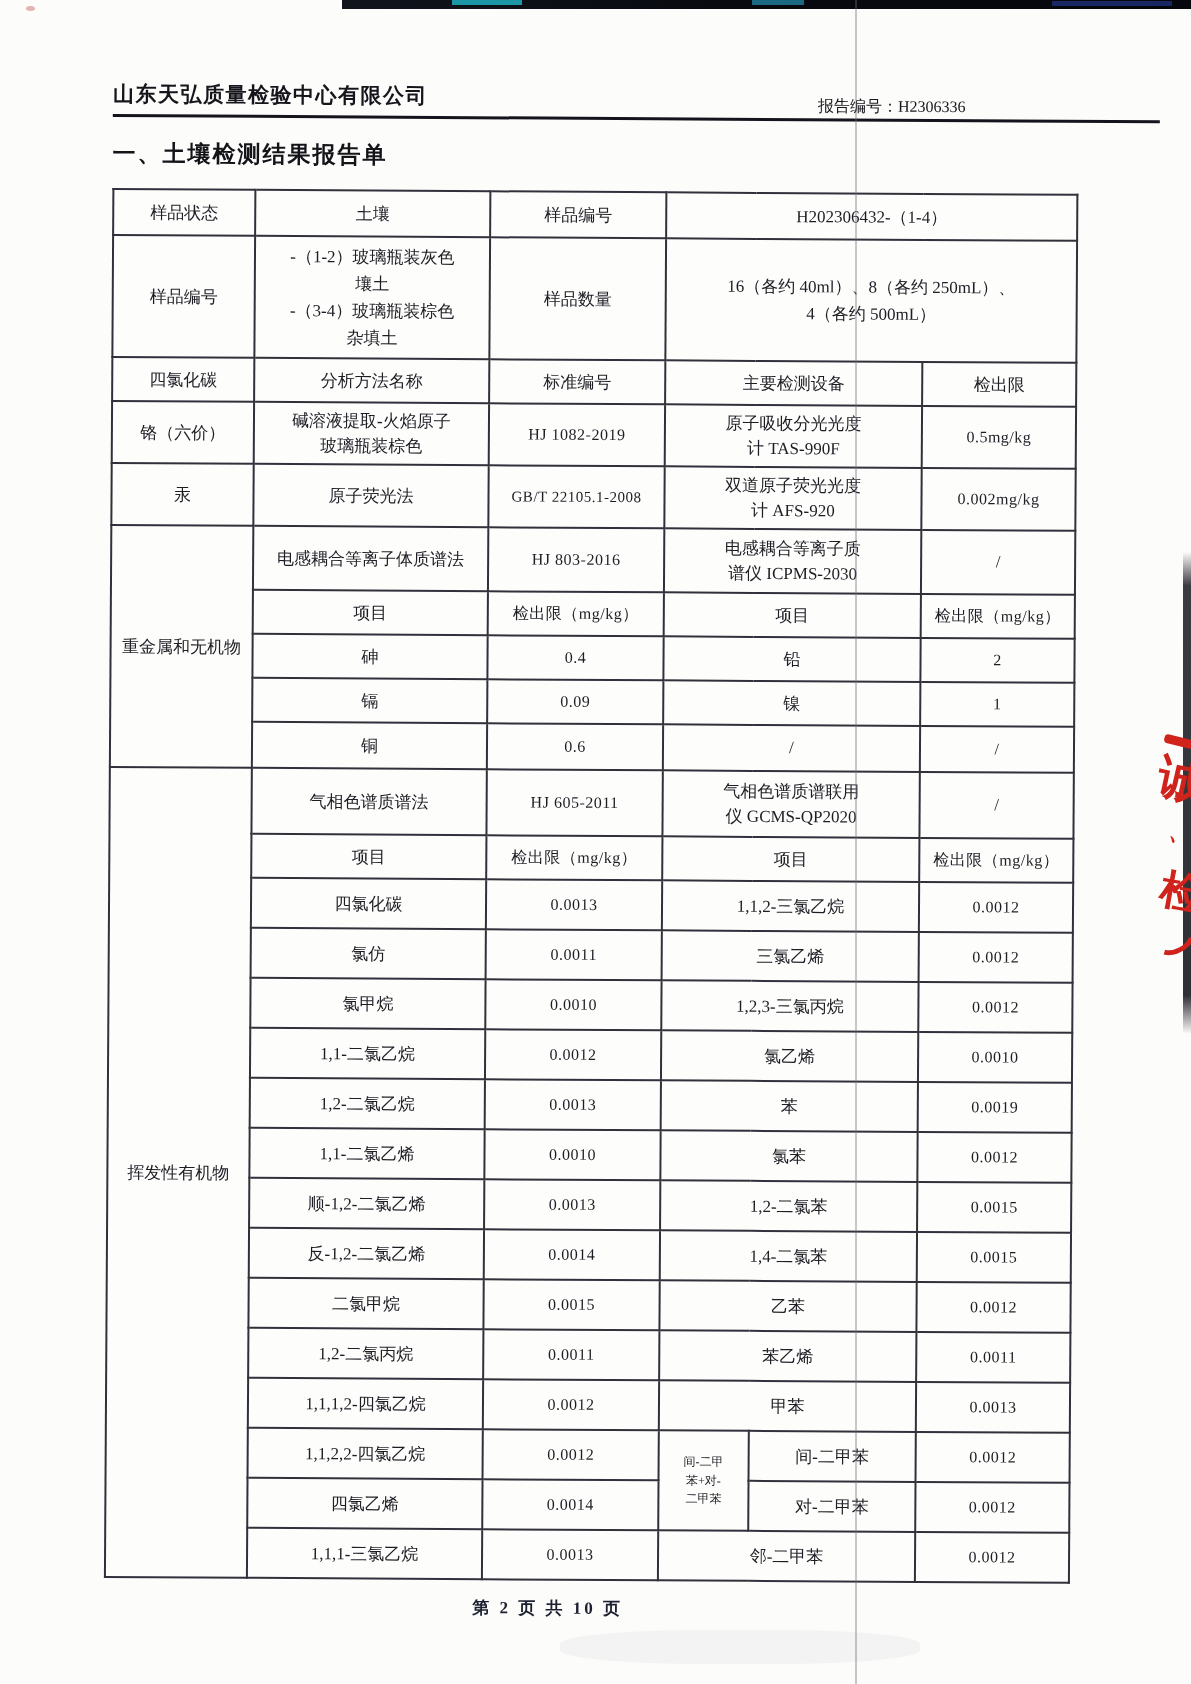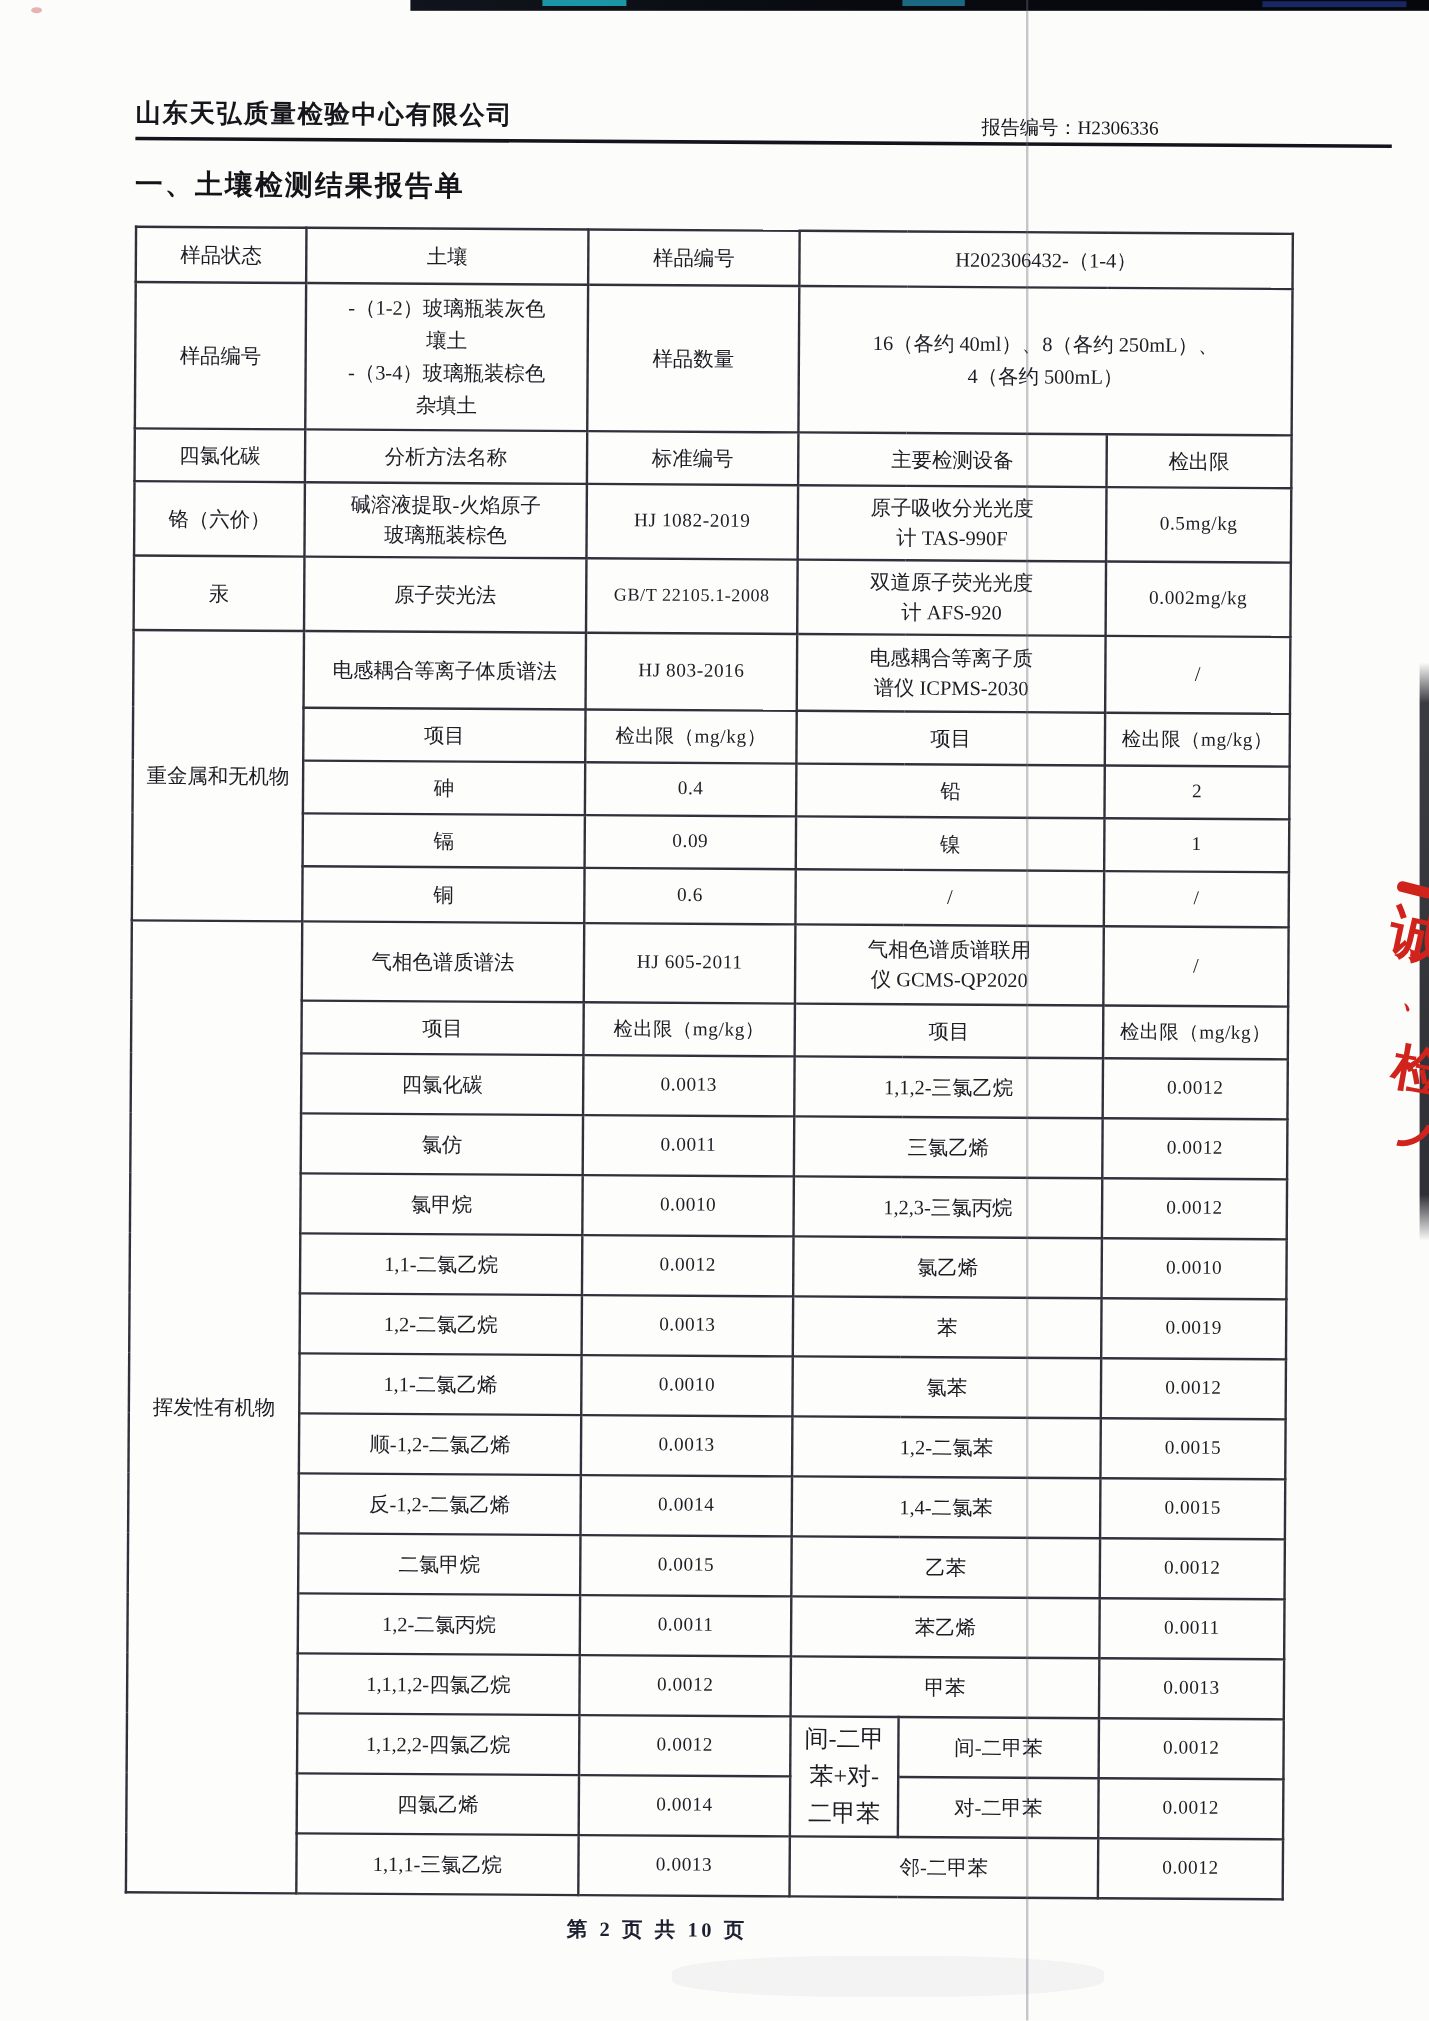--- a/index.html
+++ b/index.html
@@ -13,21 +13,21 @@
   .rule{position:absolute;left:113px;top:114px;width:1047px;height:3px;background:#14141c}
   .doc-title{position:absolute;left:113px;top:138px;font-size:23px;font-weight:bold;letter-spacing:2px;color:#131318}
   table{position:absolute;left:113px;top:188px;width:964px;border-collapse:collapse;table-layout:fixed;background:#fdfdfc}
   td{border:2px solid #31313b;text-align:center;vertical-align:middle;font-size:17px;padding:2px 4px;overflow:hidden;color:#1d1d24}
   .rh-a1{height:46px}.rh-a2{height:122px}.rh-hd{height:44px}.rh-b{height:62px}
   .rh-c1{height:64px}.rh-c2{height:44px}.rh-c{height:44px}.rh-c5{height:46px}
   .rh-d1{height:66px}.rh-d2{height:44px}.rh-d{height:50px}
   .lines div{line-height:1.6}
   .eq div{line-height:1.5}
   .num{font-size:16px;letter-spacing:.5px}
-  .xlabel{font-size:20px;padding:2px 2px}
+  .xlabel{font-size:12px;padding:2px 2px}
   .xlabel div{line-height:1.55}
   .footer{position:absolute;left:0;top:1594px;width:1114px;text-align:center;
           font-size:17px;font-weight:bold;letter-spacing:3px;color:#1d2030}
   
   .band-top{position:absolute;left:342px;top:0;width:849px;height:9px;
             background:linear-gradient(90deg,#12141d,#080a10 45%,#05070c);z-index:5}
   .band-cyan1{position:absolute;left:452px;top:0;width:70px;height:5px;background:#22c3d6;opacity:.75;z-index:6}
   .band-cyan2{position:absolute;left:752px;top:0;width:52px;height:5px;background:#2aa8d0;opacity:.6;z-index:6}
   .band-blue3{position:absolute;left:1052px;top:1px;width:120px;height:5px;background:#2b47b8;opacity:.5;z-index:6}
   .speck{position:absolute;left:26px;top:6px;width:9px;height:5px;background:rgba(214,118,118,.55);border-radius:50%}

